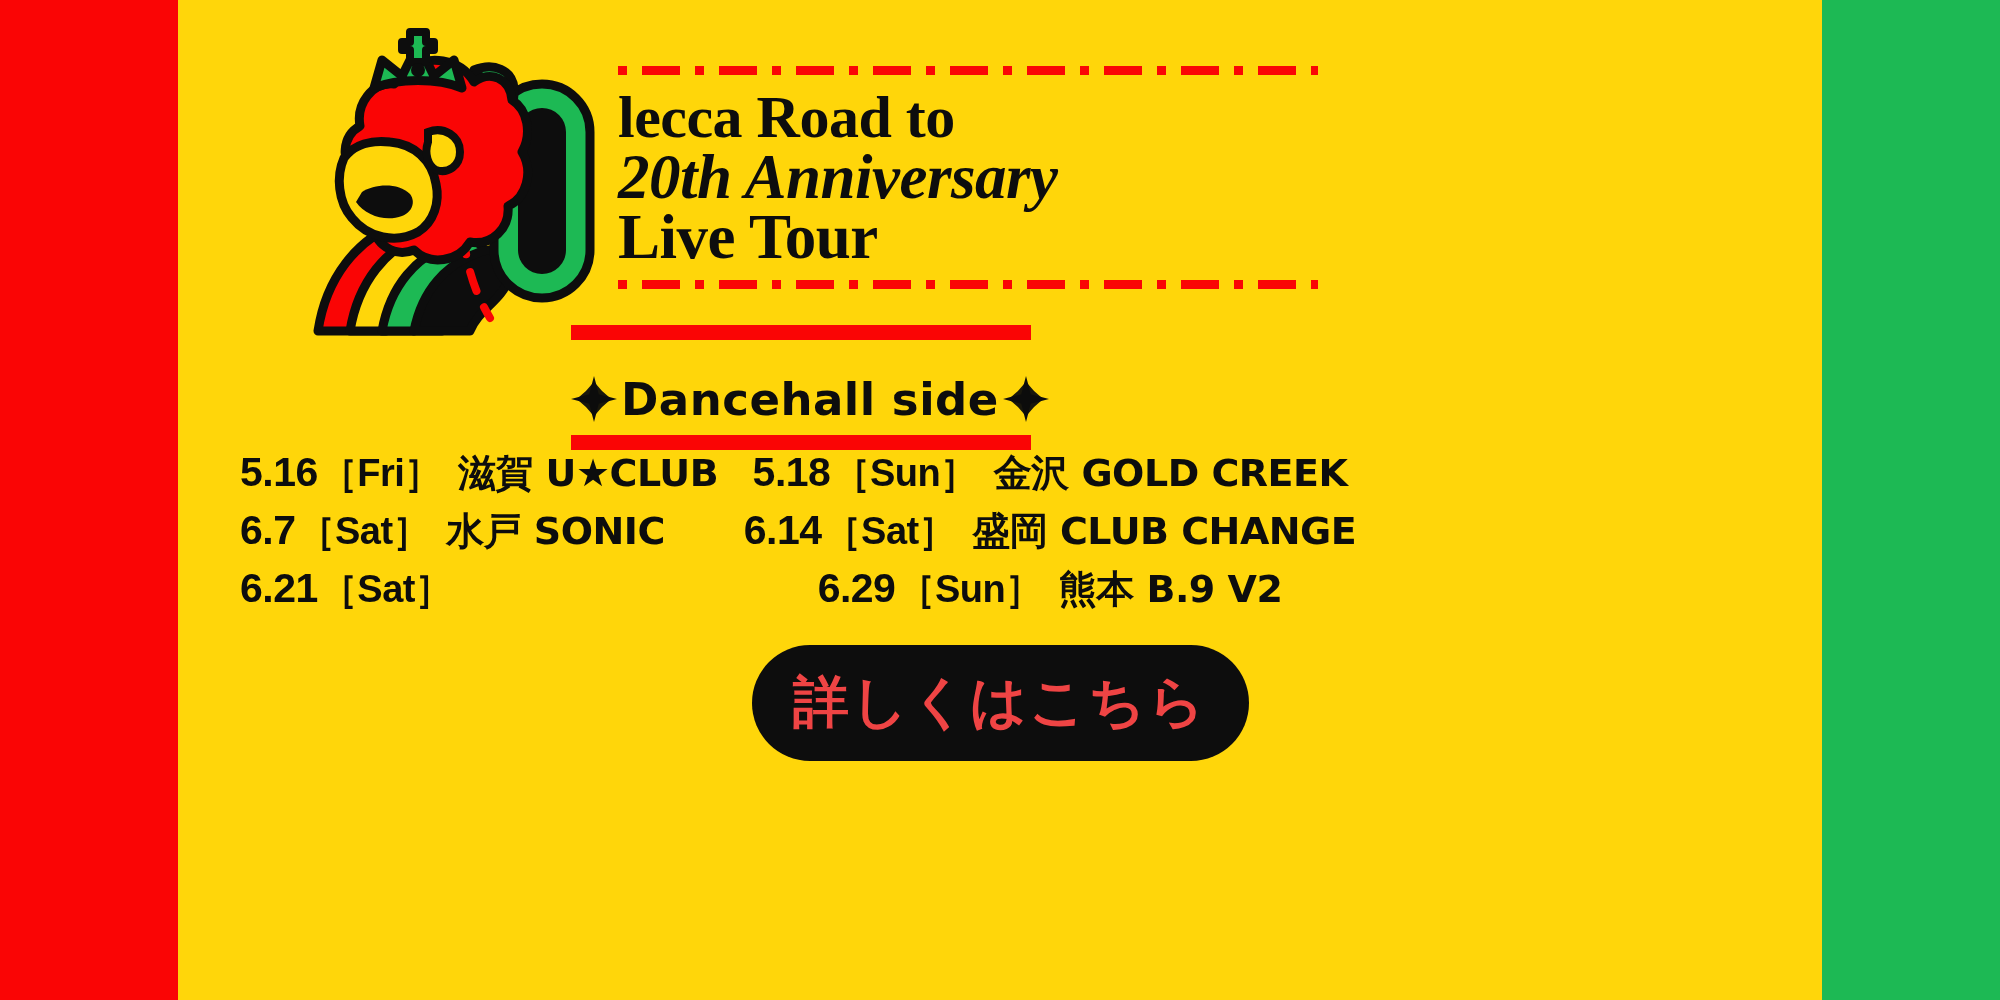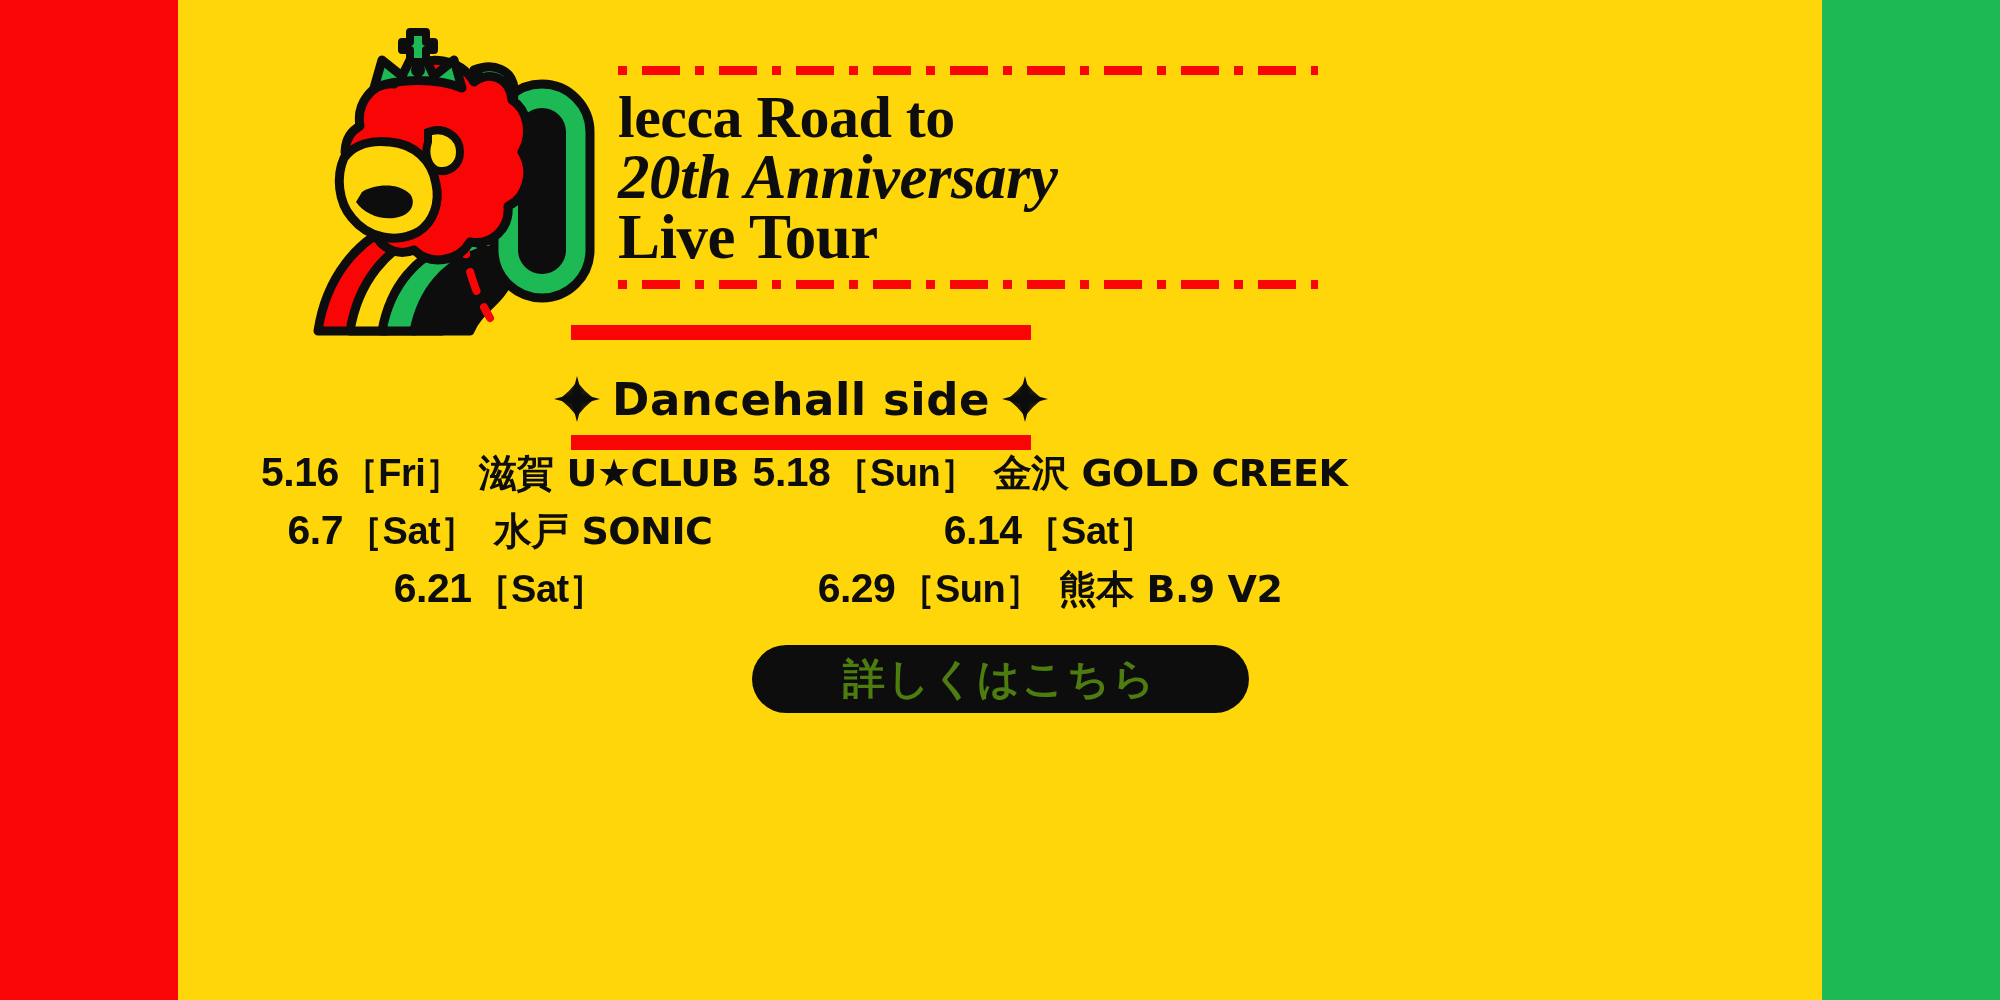--- a/index.html
+++ b/index.html
@@ -60,21 +60,21 @@
   .tl-3{ font-size:63px; }
 
   
   .dancehall-band{
     position:absolute; left:393px; top:325px; width:460px;
   }
   .dh-bar{ height:15px; background:#FA0505; width:100%; }
   .dh-bar.top{ margin-bottom:11px; }
   .dh-bar.bottom{ margin-top:9px; }
   .dh-inner{
-    display:flex; align-items:center; justify-content:center; gap:12px;
+    display:flex; align-items:center; gap:4px;
     height:54px;
     margin-top:32px;
   }
   .dh-text{
     font-family:"DejaVu Sans", sans-serif;
     font-weight:bold;
     font-size:45px;
     color:#0D0D0D;
     letter-spacing:0.5px;
     white-space:nowrap;
@@ -88,21 +88,21 @@
   }
   .date-row{
     display:flex; align-items:baseline;
     height:58px;
   }
   .date-cell{
     display:flex; align-items:baseline;
     font-weight:bold; color:#0D0D0D;
     white-space:nowrap;
   }
-  .date-cell.col-left { width:520px; justify-content:center; }
+  .date-cell.col-left { width:520px; justify-content:flex-start; }
   .date-cell.col-right{ width:580px; justify-content:center; }
 
   .d-date{
     font-family:"Liberation Sans", sans-serif;
     font-size:41px; font-weight:bold;
     letter-spacing:-0.5px;
   }
   .d-dow{
     font-family:"Liberation Sans", sans-serif;
     font-size:38px; font-weight:bold;
@@ -116,27 +116,27 @@
     letter-spacing:-0.5px;
   }
 
   
   .cta-wrap{
     position:absolute; left:0; top:645px; width:100%;
     display:flex; justify-content:center;
   }
   .cta-button{
     background:#0D0D0D;
-    color:#4d7c0f;
+    color:#ef4444;
     border:none;
     border-radius:60px;
-    width:497px; height:68px;
+    width:497px; height:116px;
     font-family:"DejaVu Sans", sans-serif;
     font-weight:bold;
-    font-size:42px;
+    font-size:56px;
     letter-spacing:2px;
     cursor:pointer;
     display:flex; align-items:center; justify-content:center;
   }
 </style>
 </head>
 <body>
 
 <div id="stage">
 
@@ -244,20 +244,21 @@
 
       <div class="date-row">
         <div class="date-cell col-left">
           <span class="d-date">6.7</span>
           <span class="d-dow">［Sat］</span>
           <span class="d-venue">水戸 SONIC</span>
         </div>
         <div class="date-cell col-right">
           <span class="d-date">6.14</span>
           <span class="d-dow">［Sat］</span>
+          <span class="d-venue">盛岡 CLUB CHANGE</span>
         </div>
       </div>
 
       <div class="date-row">
         <div class="date-cell col-left">
           <span class="d-date">6.21</span>
           <span class="d-dow">［Sat］</span>
         </div>
         <div class="date-cell col-right">
           <span class="d-date">6.29</span>

